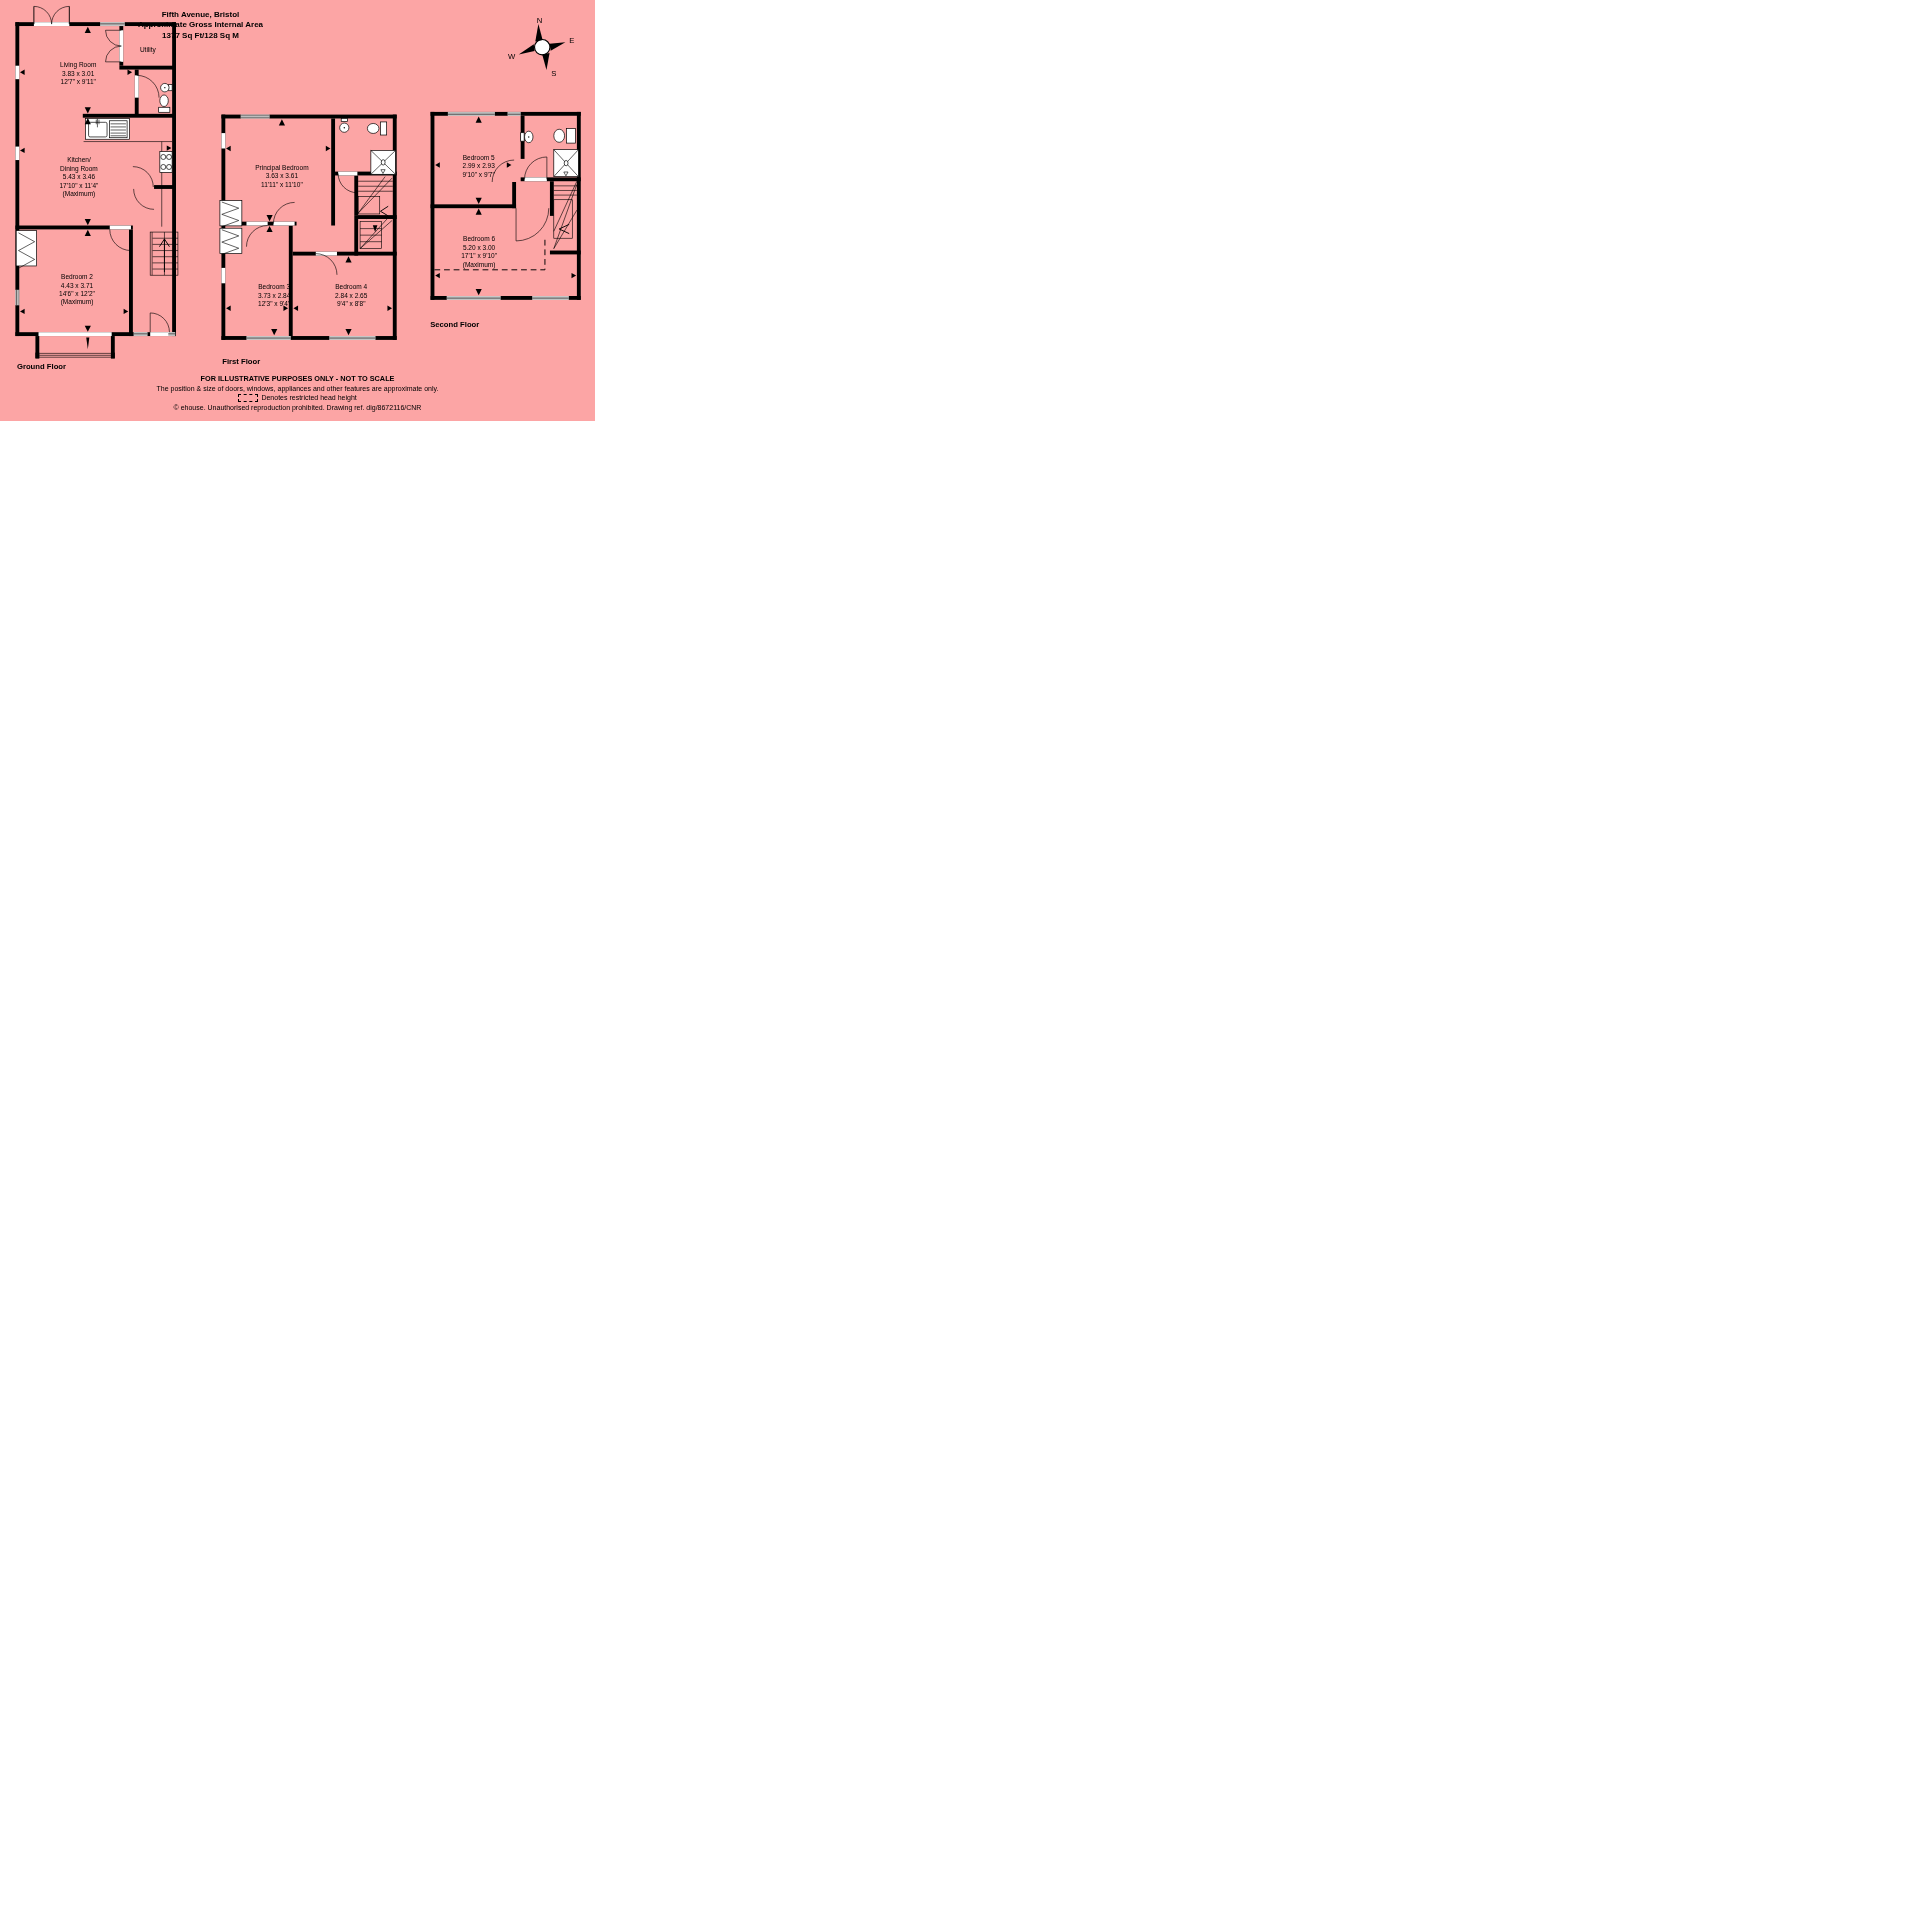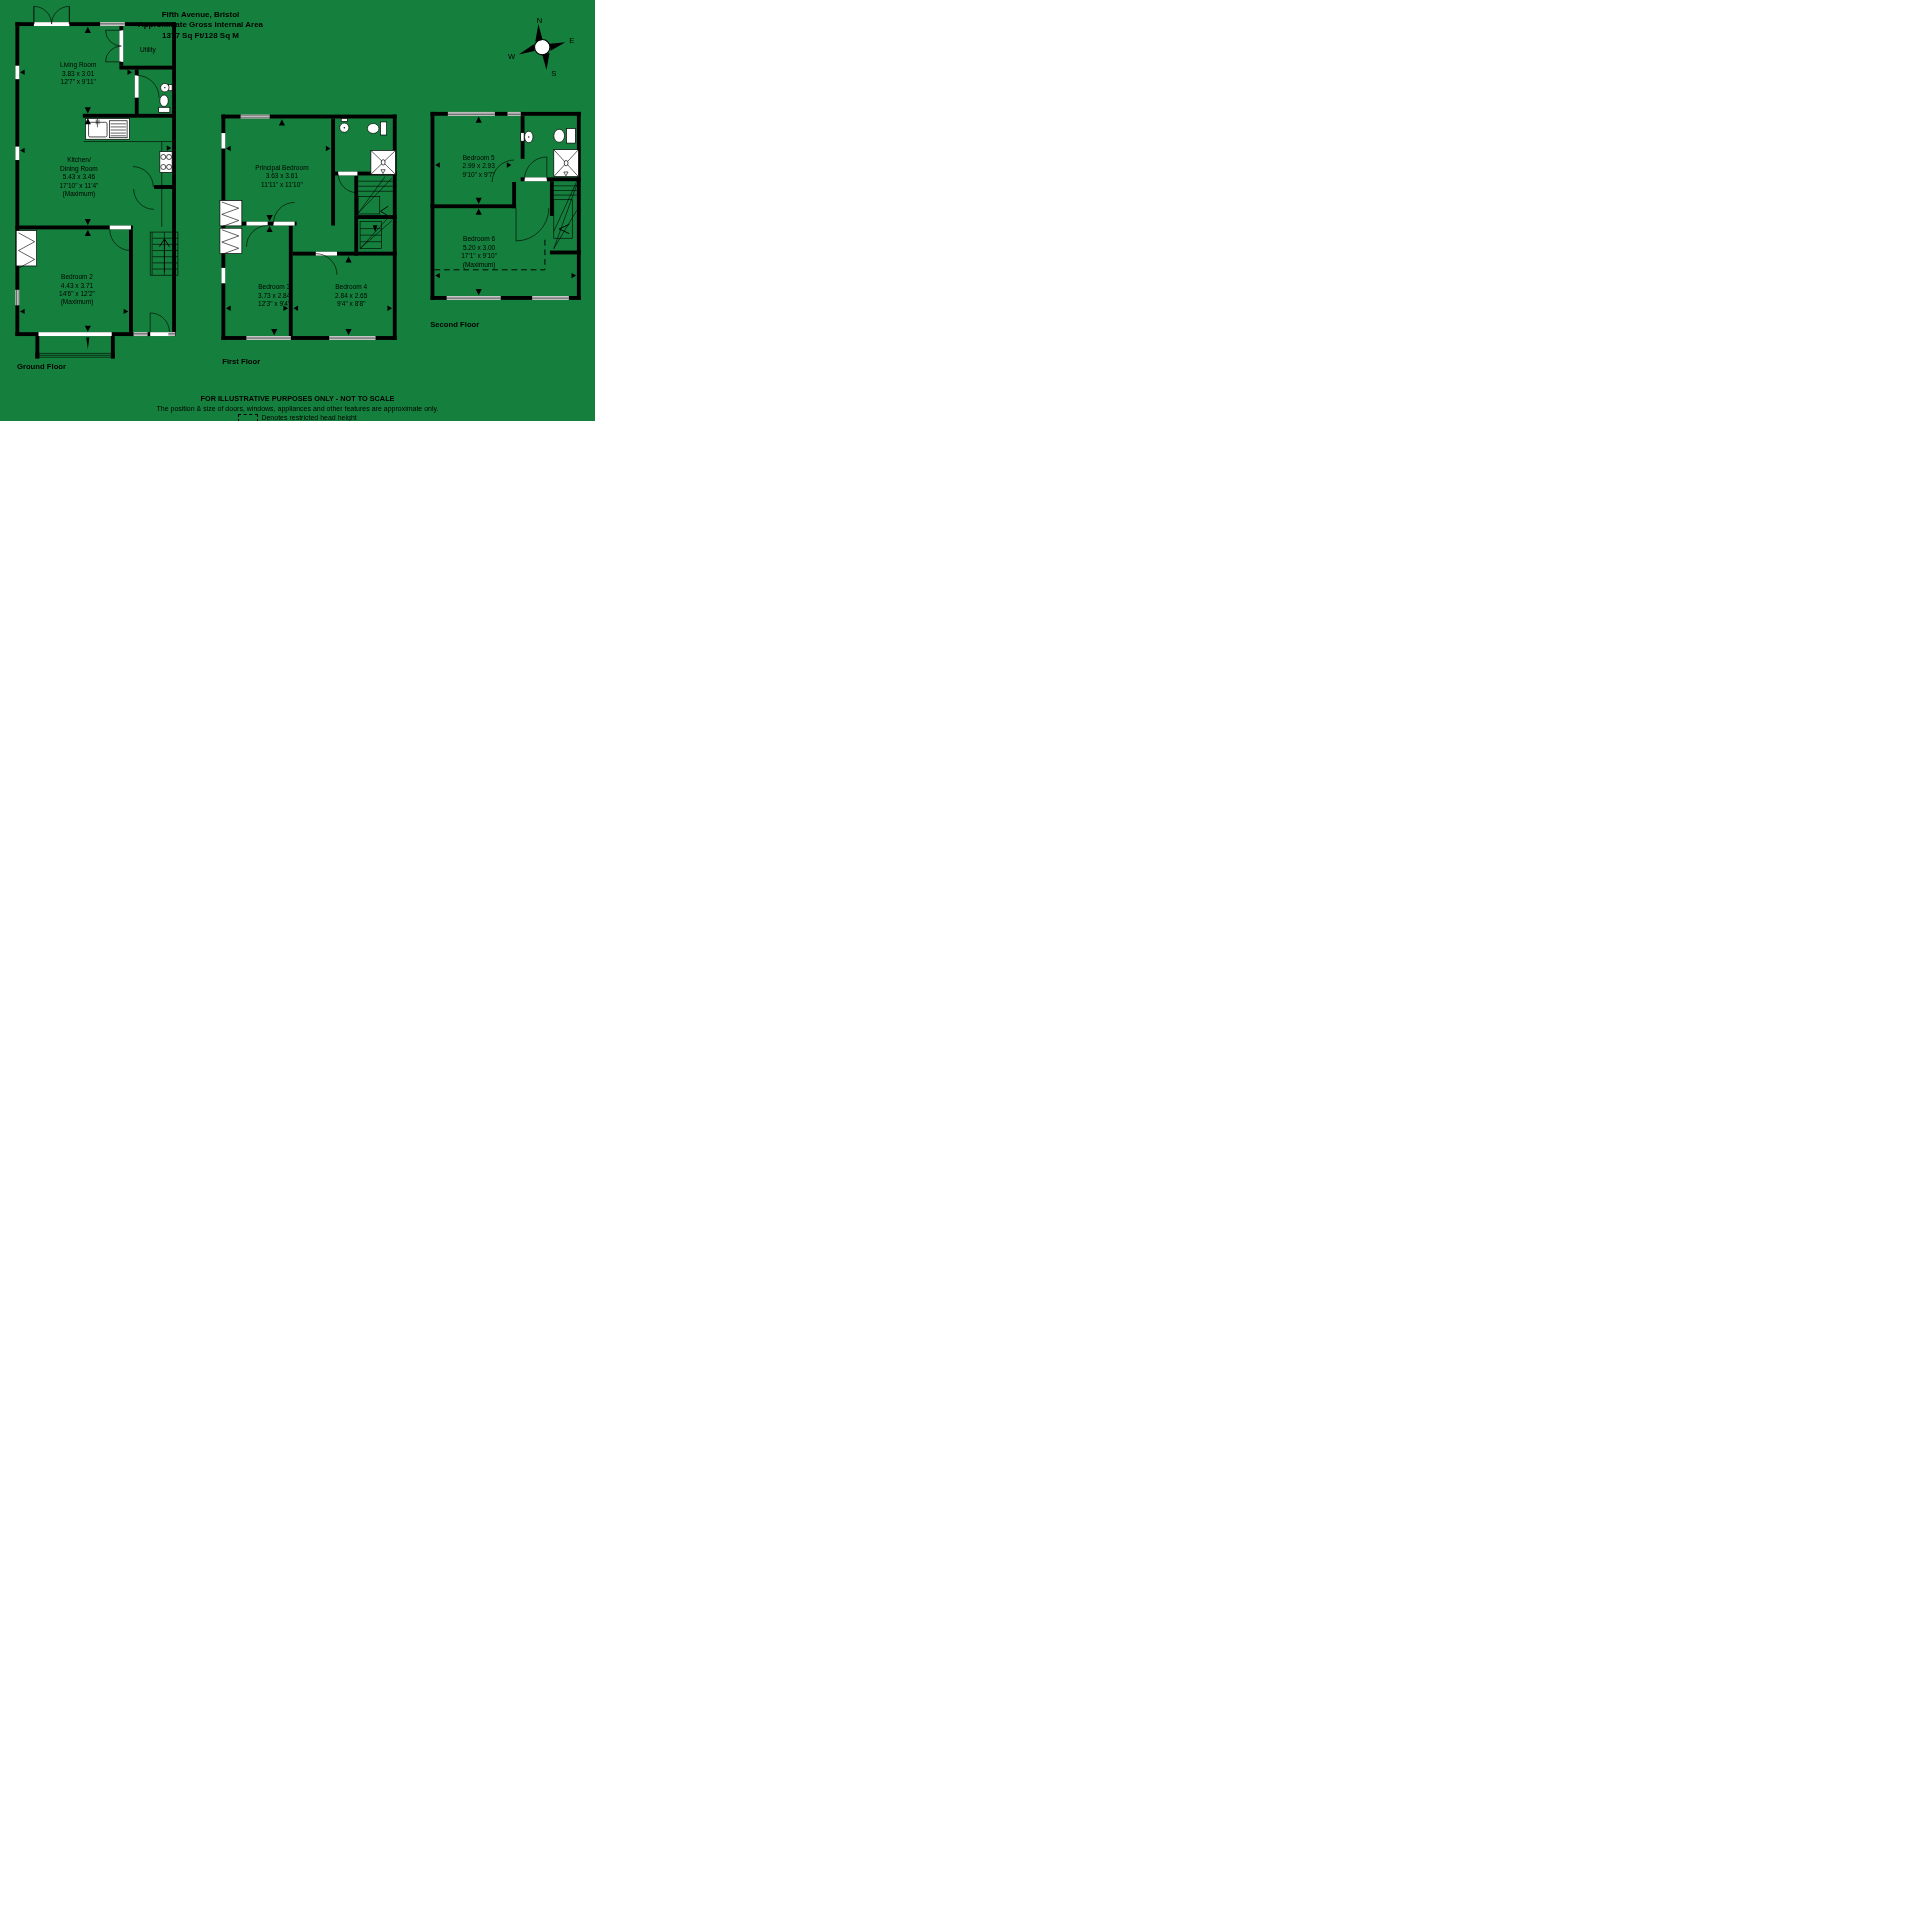--- a/index.html
+++ b/index.html
@@ -1,21 +1,21 @@
 <!DOCTYPE html>
 <html style="font-size:6.2px"><head>
 <meta charset="utf-8">
 <style>
   html,body{margin:0;padding:0;background:#fff;}
   body{font-family:"Liberation Sans",sans-serif;color:#000;}
-  #page{position:relative;width:595px;height:421px;background:#15803d;overflow:hidden;}
+  #page{position:relative;width:595px;height:421px;background:#fca5a5;overflow:hidden;}
   #plan-svg{position:absolute;left:0;top:0;}
   .title-block{position:absolute;left:0;top:10px;width:401px;text-align:center;
     font-weight:bold;font-size:8px;line-height:10.4px;}
-  .footer-block{position:absolute;left:0;top:374px;width:100%;text-align:center;font-size:7px;line-height:9.6px;margin-top:20px;}
+  .footer-block{position:absolute;left:0;top:374px;width:100%;text-align:center;font-size:7px;line-height:9.6px;}
   .footer-line1{font-weight:bold;font-size:7.3px;}
   .legend-line{display:flex;align-items:center;justify-content:center;gap:3.5px;}
   .dash-box{display:inline-block;width:17.7px;height:5.8px;border:1.2px dashed #000;}
   svg text{font-family:"Liberation Sans",sans-serif;fill:#000;}
   .room-name{font-size:17px;}
   .floor-label{font-size:20px;font-weight:bold;}
   .compass-letter{font-size:20px;}
   .wall{fill:#000;stroke:none;}
   .cut{fill:#fff;stroke:none;}
   .thin{stroke:#000;stroke-width:1.6;fill:none;}

